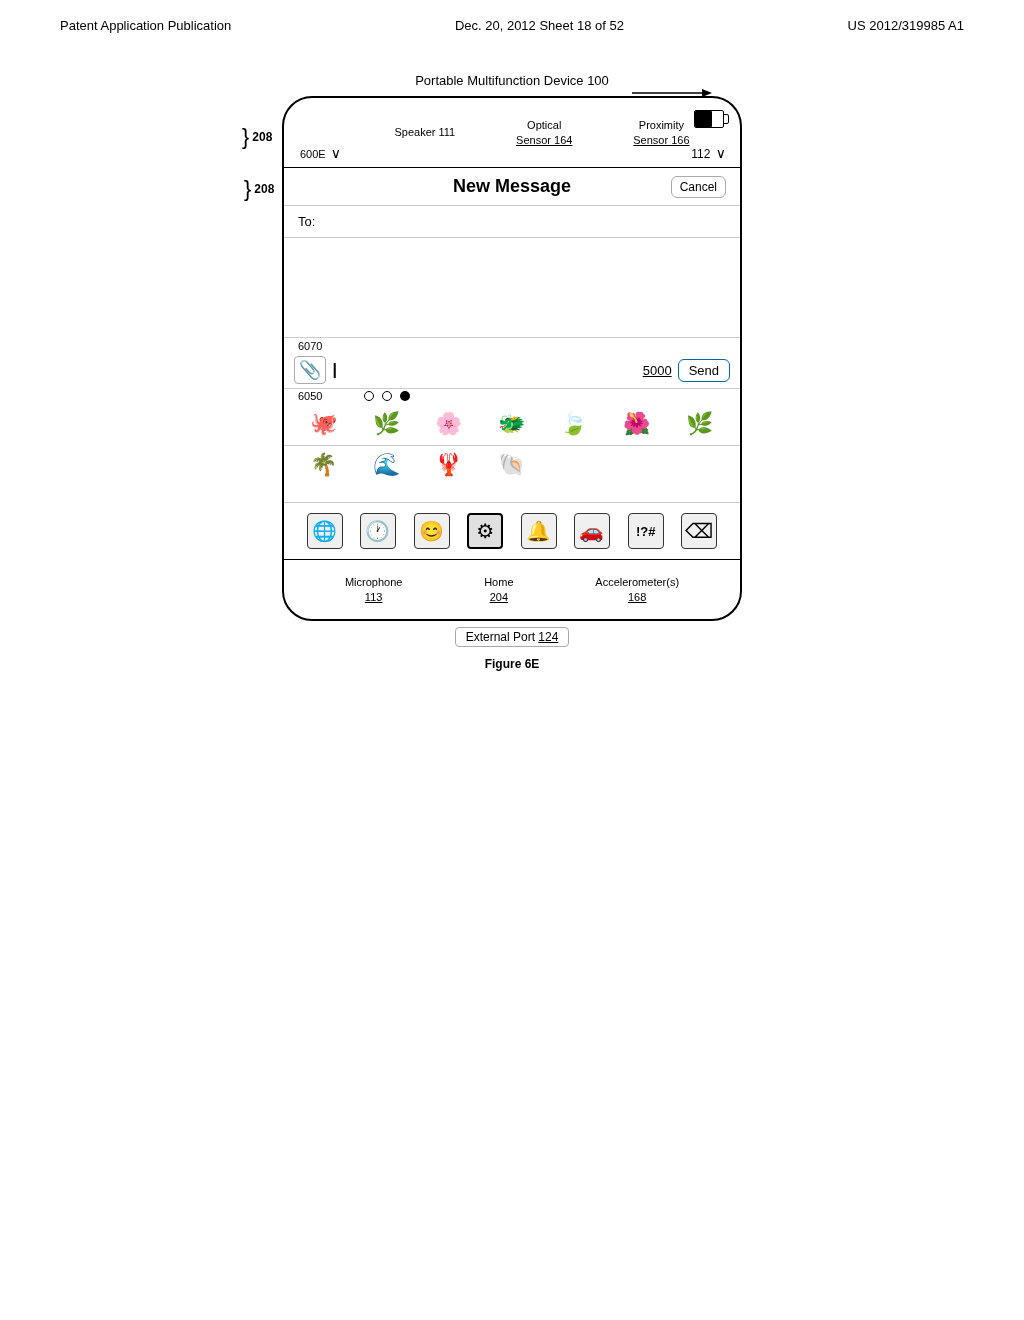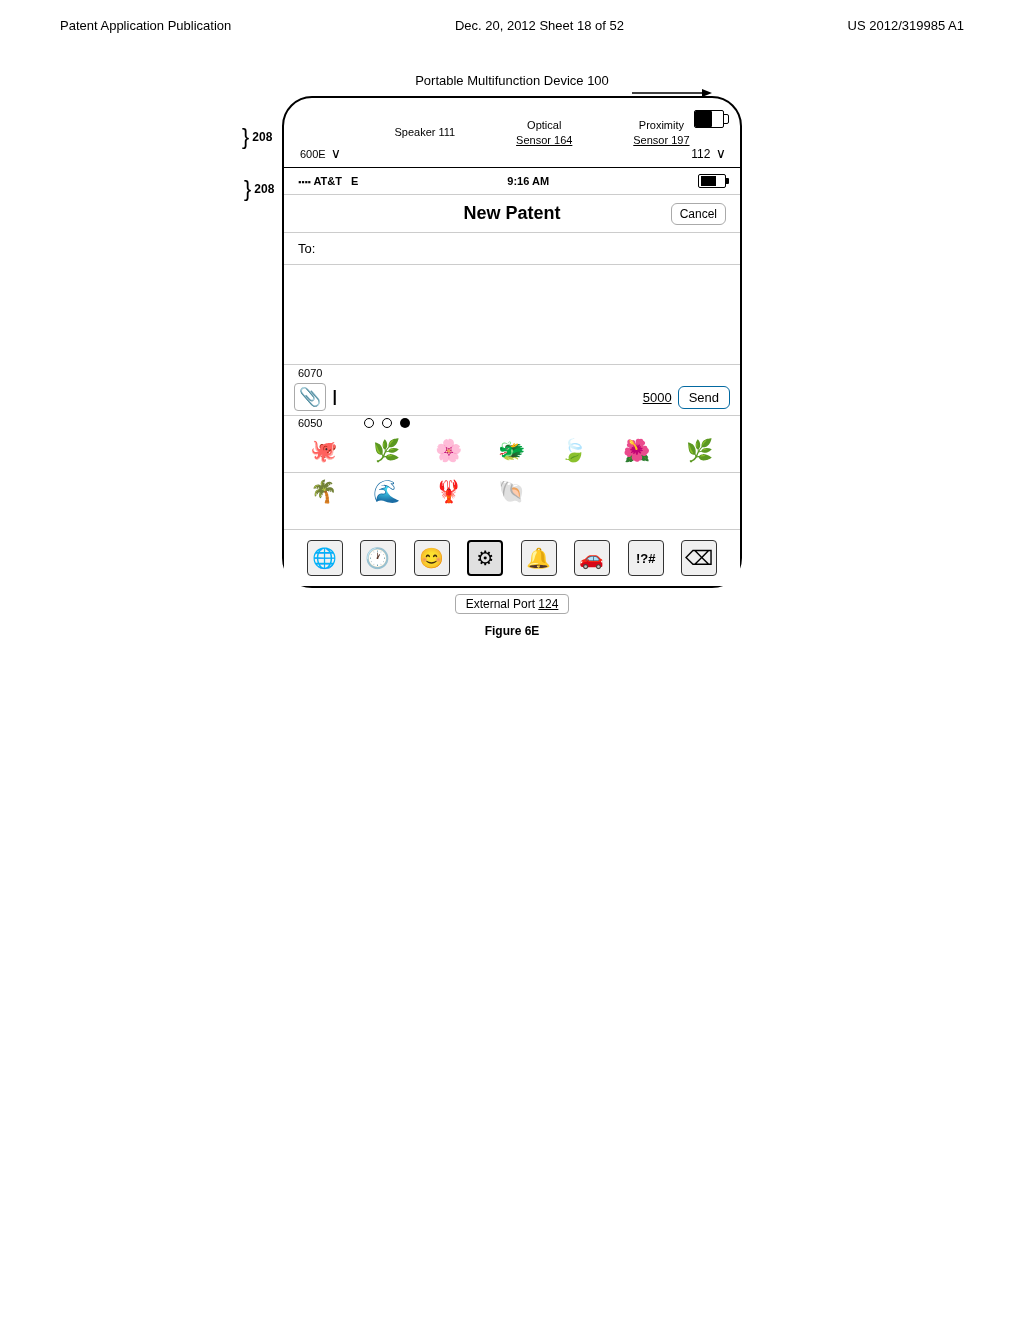--- a/index.html
+++ b/index.html
@@ -329,51 +329,42 @@
           <span>600E</span>
           <span style="font-size:14px; display:inline-block; margin-left:2px;">∨</span>
         </div>
         <div class="bezel-label" style="margin-left:60px;">
           <span>Speaker 111</span>
         </div>
         <div class="bezel-label">
           Optical<br><span style="text-decoration:underline;">Sensor 164</span>
         </div>
         <div class="bezel-label">
-          Proximity<br><span style="text-decoration:underline;">Sensor 197</span>
+          Proximity<br><span style="text-decoration:underline;">Sensor 166</span>
         </div>
         <div style="font-size:12px; position:absolute; right:14px; bottom:6px;">
           <span>112</span>
           <span style="font-size:14px; display:inline-block; margin-left:2px;">∨</span>
         </div>
 
         <div class="small-rect-icon" style="position:absolute; right:16px; top:12px;">
           <div style="width:60%; height:100%; background:#000; border-radius:1px;"></div>
         </div>
       </div>
 
       <div style="position:absolute; left:-40px; top:80px; display:flex; align-items:center; gap:3px;">
         <span style="font-size:22px; line-height:1; transform:scaleX(-1); display:inline-block;">{</span>
         <span style="font-size:12px; font-weight:bold;">208</span>
       </div>
 
       <div class="device-screen">
 
-        <div class="status-bar">
-          <span class="status-left" style="font-size:11px;">
-            <span style="font-size:9px;">▪▪▪▪</span> AT&amp;T &nbsp; E
-          </span>
-          <span class="status-center">9:16 AM</span>
-          <div class="status-right">
-            <div class="battery-fill"></div>
-          </div>
-        </div>
 
         <div class="msg-header">
-          <span class="msg-title">New Patent</span>
+          <span class="msg-title">New Message</span>
           <span class="cancel-btn">Cancel</span>
         </div>
 
         <div class="to-field">
           <span>To:</span>
         </div>
 
         <div class="msg-body"></div>
 
         <div class="label-6070">6070</div>
@@ -417,20 +408,31 @@
           <div class="kb-icon">😊</div>
           <div class="kb-icon active-icon">⚙</div>
           <div class="kb-icon">🔔</div>
           <div class="kb-icon">🚗</div>
           <div class="kb-icon" style="font-size:13px; font-weight:bold;">!?#</div>
           <div class="kb-icon">⌫</div>
         </div>
 
       </div>
 
+      <div class="device-bottom-bezel">
+        <div class="bezel-label">
+          Microphone<br><span style="text-decoration:underline;">113</span>
+        </div>
+        <div class="bezel-label">
+          Home<br><span style="text-decoration:underline;">204</span>
+        </div>
+        <div class="bezel-label">
+          Accelerometer(s)<br><span style="text-decoration:underline;">168</span>
+        </div>
+      </div>
 
     </div>
 
   </div>
 
   <div style="margin-top:6px; font-size:12px; border:1px solid #aaa; border-radius:4px; display:inline-block; padding:2px 10px;">
     <span>External Port </span><span style="text-decoration:underline;">124</span>
   </div>
 
   <div class="figure-caption" style="margin-top:10px;">Figure 6E</div>

